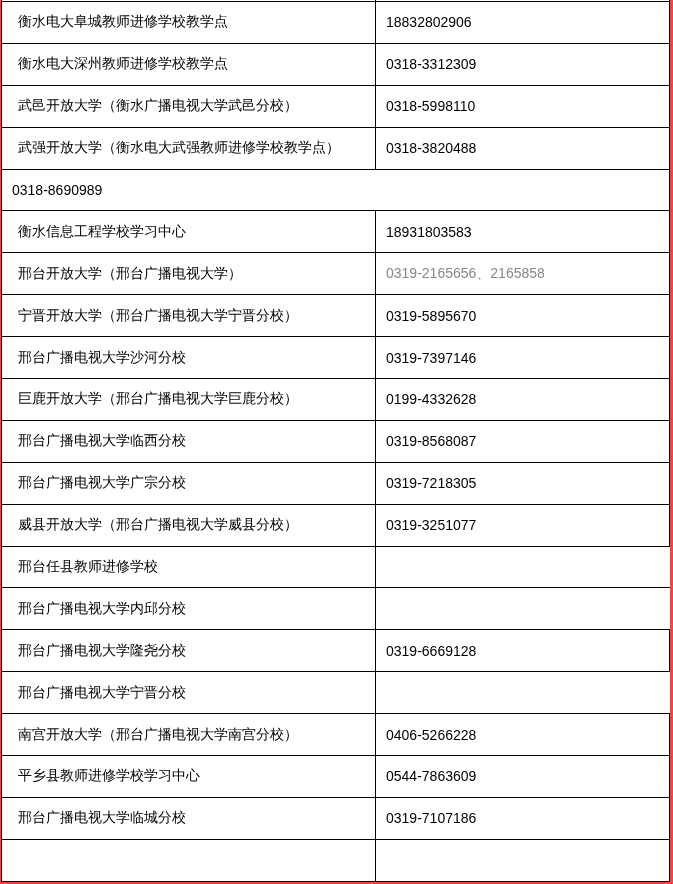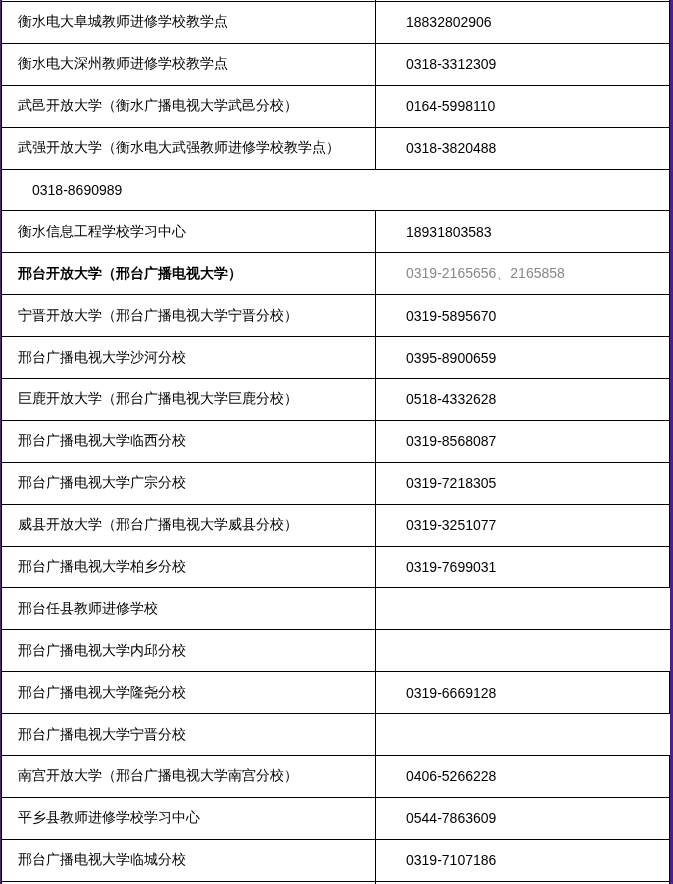--- a/index.html
+++ b/index.html
@@ -1,21 +1,21 @@
 <!DOCTYPE html>
 <html><head>
 <meta charset="utf-8">
 <style>
   * { box-sizing: border-box; margin: 0; padding: 0; }
   html, body { background: #ffffff; }
   .page {
     position: relative;
     width: 673px;
     height: 884px;
-    background: #4c1d95;
+    background: #ef4444;
     overflow: hidden;
     font-family: "DejaVu Sans", "Liberation Sans", sans-serif;
     font-size: 14px;
     color: #000000;
   }
   .contact-table {
     position: absolute;
     left: 1px;
     top: -39.9px;
     width: 669px;
@@ -38,22 +38,22 @@
   }
   .cell-phone {
     flex: 1;
     border-right: 1px solid #000000;
     display: flex;
     align-items: center;
     padding: 0 8px 0 10px;
     overflow: hidden;
     white-space: nowrap;
   }
-  .cell-phone .txt { font-family: "Liberation Sans", "DejaVu Sans", sans-serif; margin-left: 20px; }
-  .bold { font-weight: bold; }
+  .cell-phone .txt { font-family: "Liberation Sans", "DejaVu Sans", sans-serif; }
+  .bold { font-weight: normal; }
   .muted { color: #888888; }
 </style>
 </head>
 <body>
 
 <div class="page">
   <div class="contact-table">
     <div class="row">
       <div class="cell-name"></div>
       <div class="cell-phone"></div>
@@ -75,21 +75,21 @@
     <div class="cell-phone">
       <span class="txt">0318-3312309</span>
     </div>
   </div>
 
   <div class="row">
     <div class="cell-name">
       <span class="txt">武邑开放大学（衡水广播电视大学武邑分校）</span>
     </div>
     <div class="cell-phone">
-      <span class="txt">0164-5998110</span>
+      <span class="txt">0318-5998110</span>
     </div>
   </div>
 
   <div class="row">
     <div class="cell-name">
       <span class="txt">武强开放大学（衡水电大武强教师进修学校教学点）</span>
     </div>
     <div class="cell-phone">
       <span class="txt">0318-3820488</span>
     </div>
@@ -126,30 +126,30 @@
     <div class="cell-phone">
       <span class="txt">0319-5895670</span>
     </div>
   </div>
 
   <div class="row">
     <div class="cell-name">
       <span class="txt">邢台广播电视大学沙河分校</span>
     </div>
     <div class="cell-phone">
-      <span class="txt">0395-8900659</span>
+      <span class="txt">0319-7397146</span>
     </div>
   </div>
 
   <div class="row">
     <div class="cell-name">
       <span class="txt">巨鹿开放大学（邢台广播电视大学巨鹿分校）</span>
     </div>
     <div class="cell-phone">
-      <span class="txt">0518-4332628</span>
+      <span class="txt">0199-4332628</span>
     </div>
   </div>
 
   <div class="row">
     <div class="cell-name">
       <span class="txt">邢台广播电视大学临西分校</span>
     </div>
     <div class="cell-phone">
       <span class="txt">0319-8568087</span>
     </div>
@@ -166,28 +166,20 @@
 
   <div class="row">
     <div class="cell-name">
       <span class="txt">威县开放大学（邢台广播电视大学威县分校）</span>
     </div>
     <div class="cell-phone">
       <span class="txt">0319-3251077</span>
     </div>
   </div>
 
-  <div class="row">
-    <div class="cell-name">
-      <span class="txt">邢台广播电视大学柏乡分校</span>
-    </div>
-    <div class="cell-phone">
-      <span class="txt">0319-7699031</span>
-    </div>
-  </div>
 
   <div class="row">
     <div class="cell-name">
       <span class="txt">邢台任县教师进修学校</span>
     </div>
   </div>
 
   <div class="row">
     <div class="cell-name">
       <span class="txt">邢台广播电视大学内邱分校</span>

